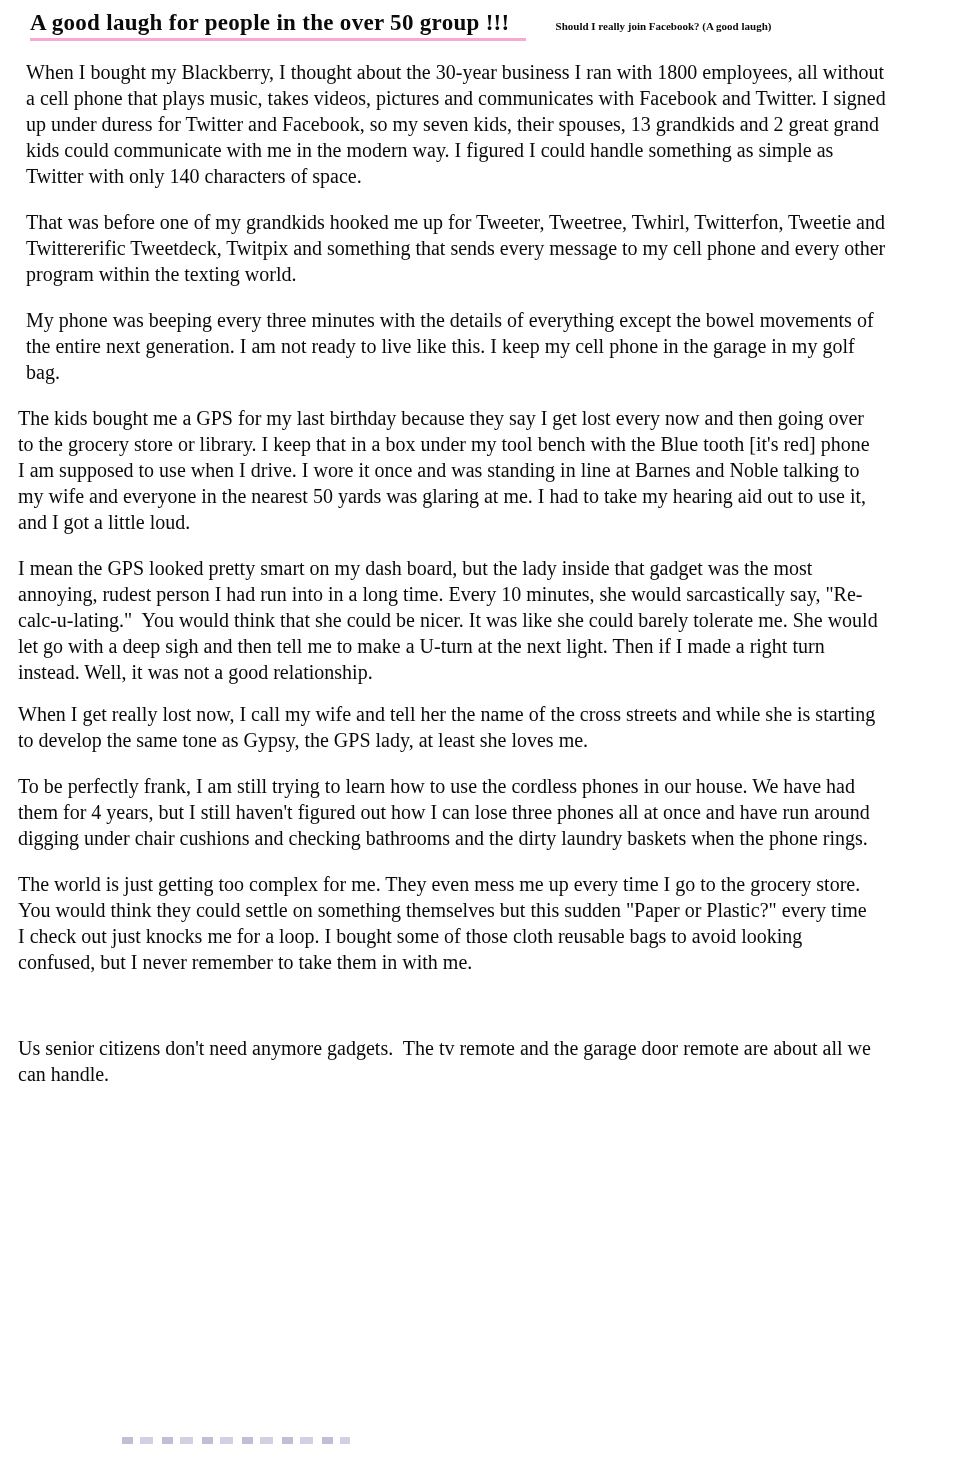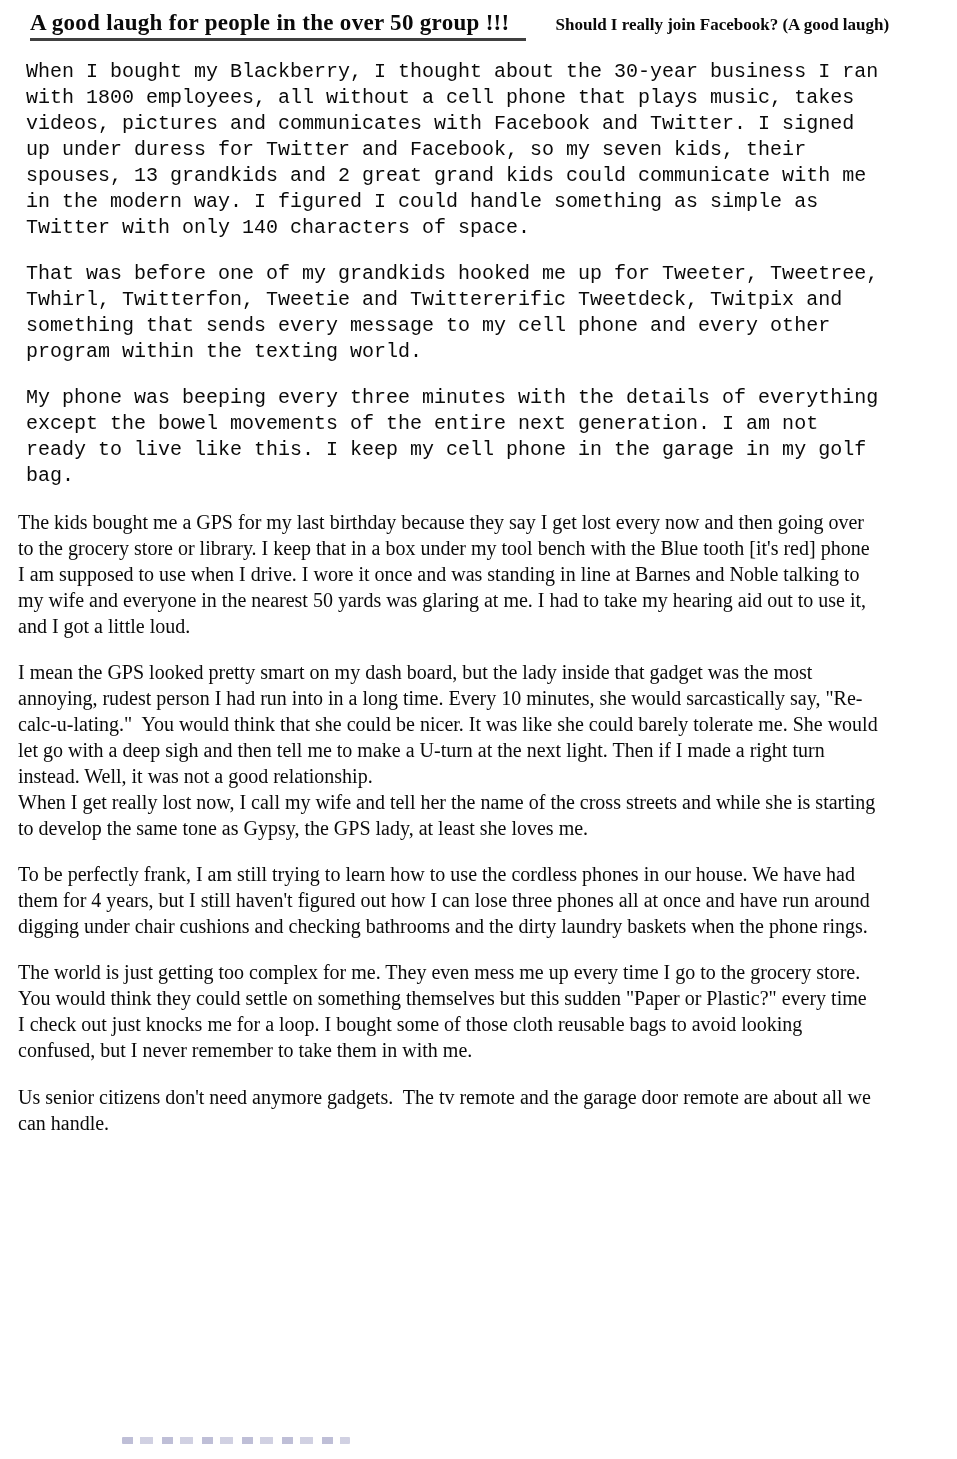--- a/index.html
+++ b/index.html
@@ -19,46 +19,46 @@
   .doc-header {
     display: flex;
     align-items: baseline;
     padding: 10px 0 0 30px;
   }
   .title {
     margin: 0;
     font-size: 23px;
     font-weight: bold;
     letter-spacing: 0.3px;
-    border-bottom: 3px solid #404040;
+    border-bottom: 3px solid #f9a8d4;
     padding: 0 16px 2px 0;
     display: inline-block;
     white-space: nowrap;
   }
   .subtitle {
     margin-left: 30px;
-    font-size: 17px;
+    font-size: 11px;
     font-weight: bold;
     white-space: nowrap;
   }
   .doc-body {
     padding: 0 60px 0 18px;
     margin-top: 18px;
   }
   .para {
     margin: 20px 0 0 0;
     max-width: 860px;
     font-size: 20px;
     line-height: 26px;
     white-space: pre-wrap;       
   }
   .para.first { margin-top: 0; }
-  .para.indent { padding-left: 8px; font-family: Liberation Mono, monospace; }
-  .para.no-gap { margin-top: 0; }
-  .para.gap-large { margin-top: 21px; }
+  .para.indent { padding-left: 8px; }
+  .para.no-gap { margin-top: 16px; }
+  .para.gap-large { margin-top: 60px; }
   
   .clipped-line {
     position: absolute;
     left: 122px;
     top: 1437px;
     width: 228px;
     height: 7px;
     background: repeating-linear-gradient(
       90deg,
       rgba(70, 70, 140, 0.35) 0px,  rgba(70, 70, 140, 0.35) 11px,

